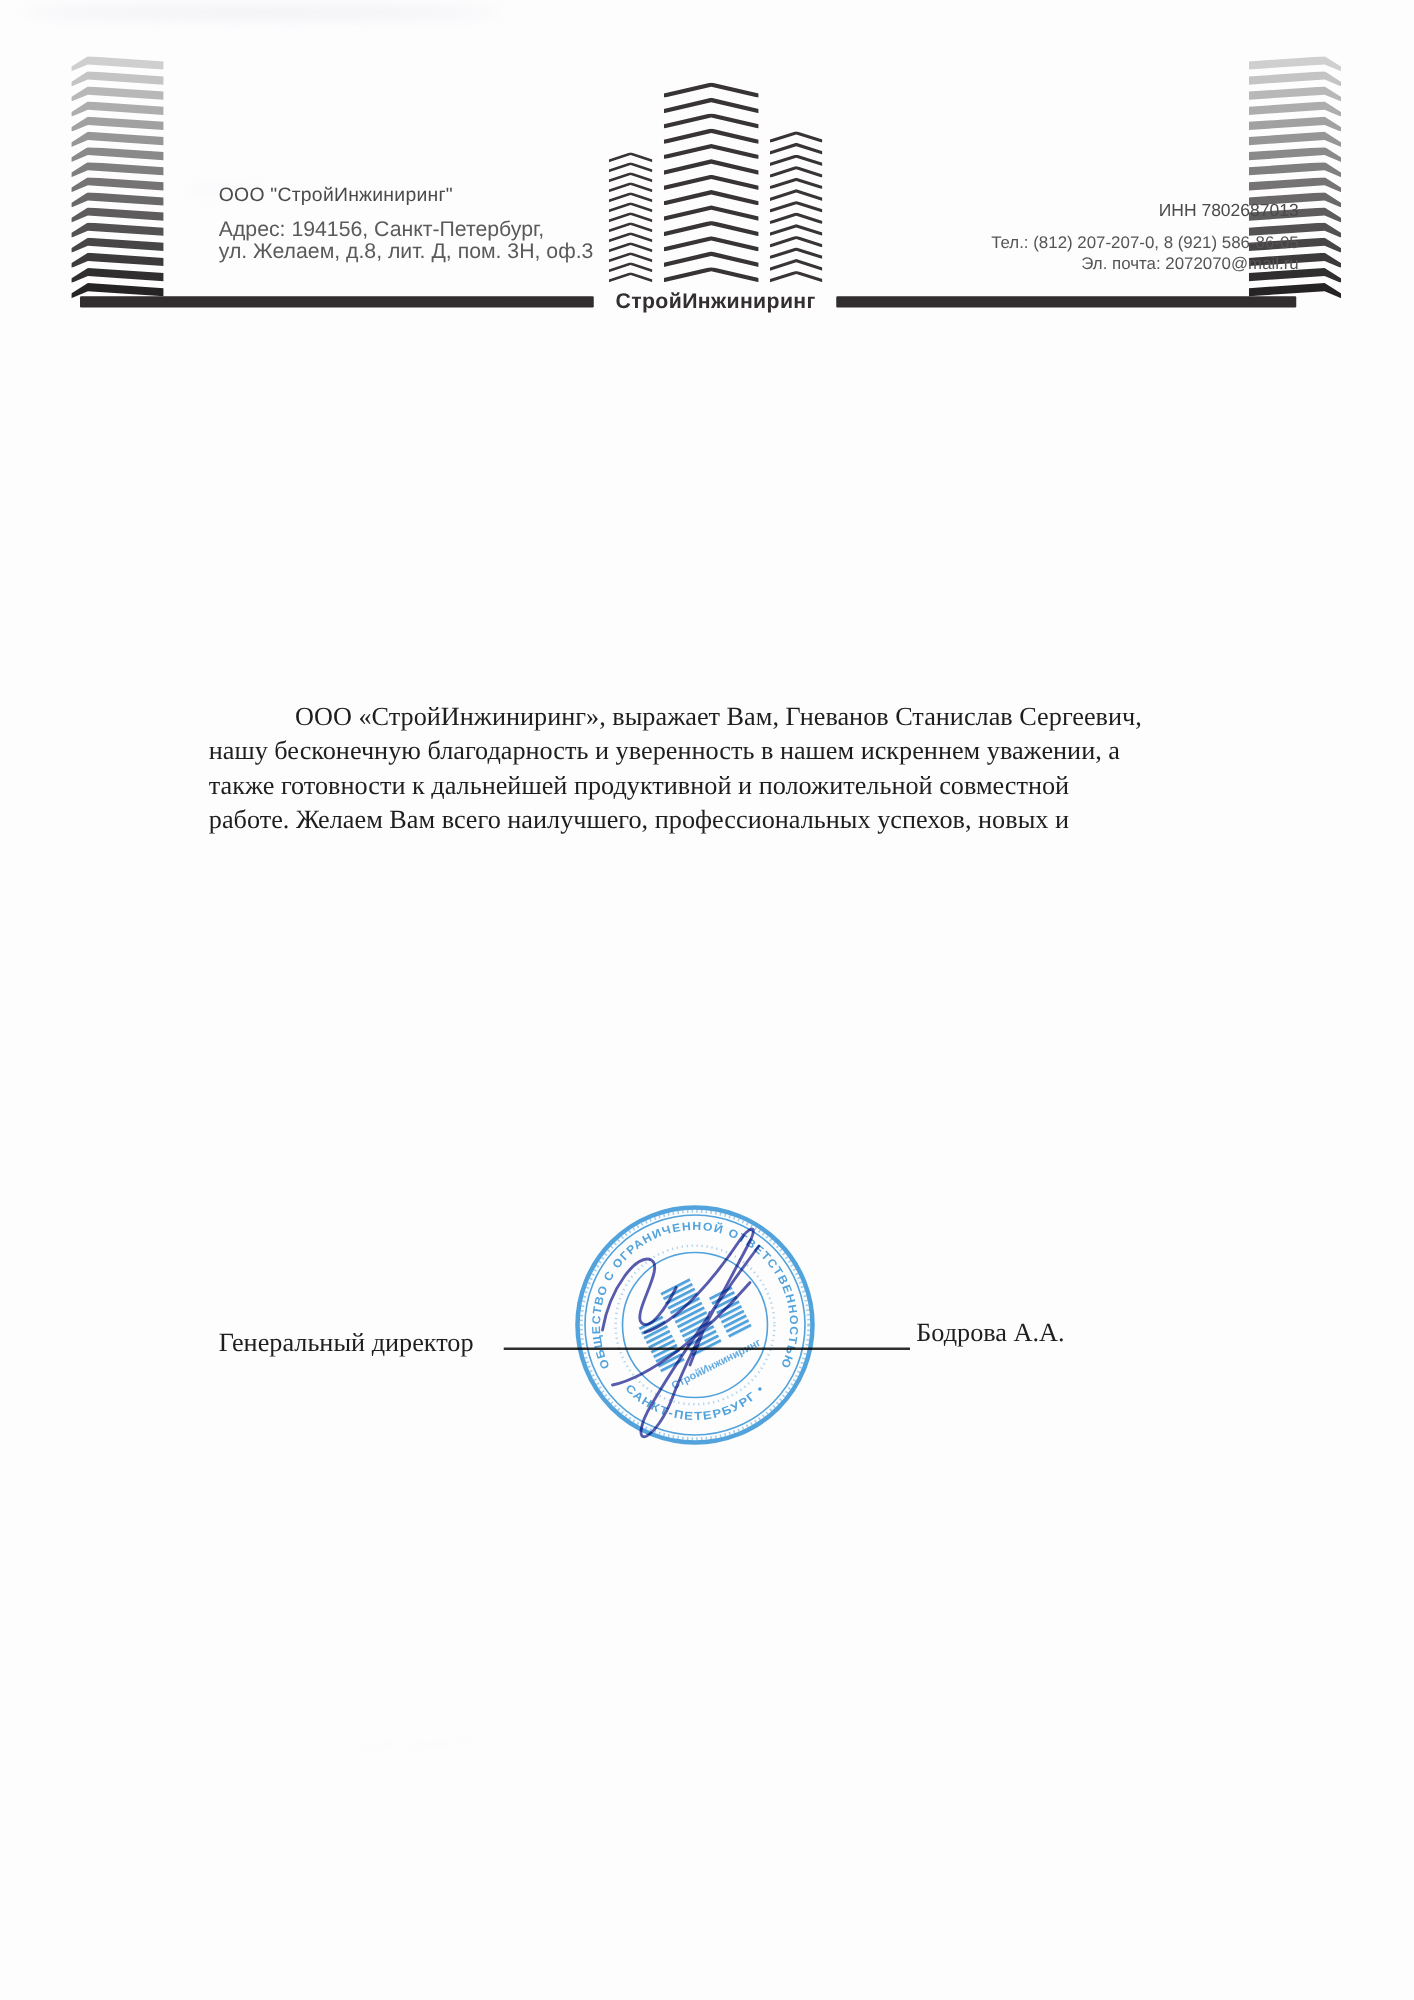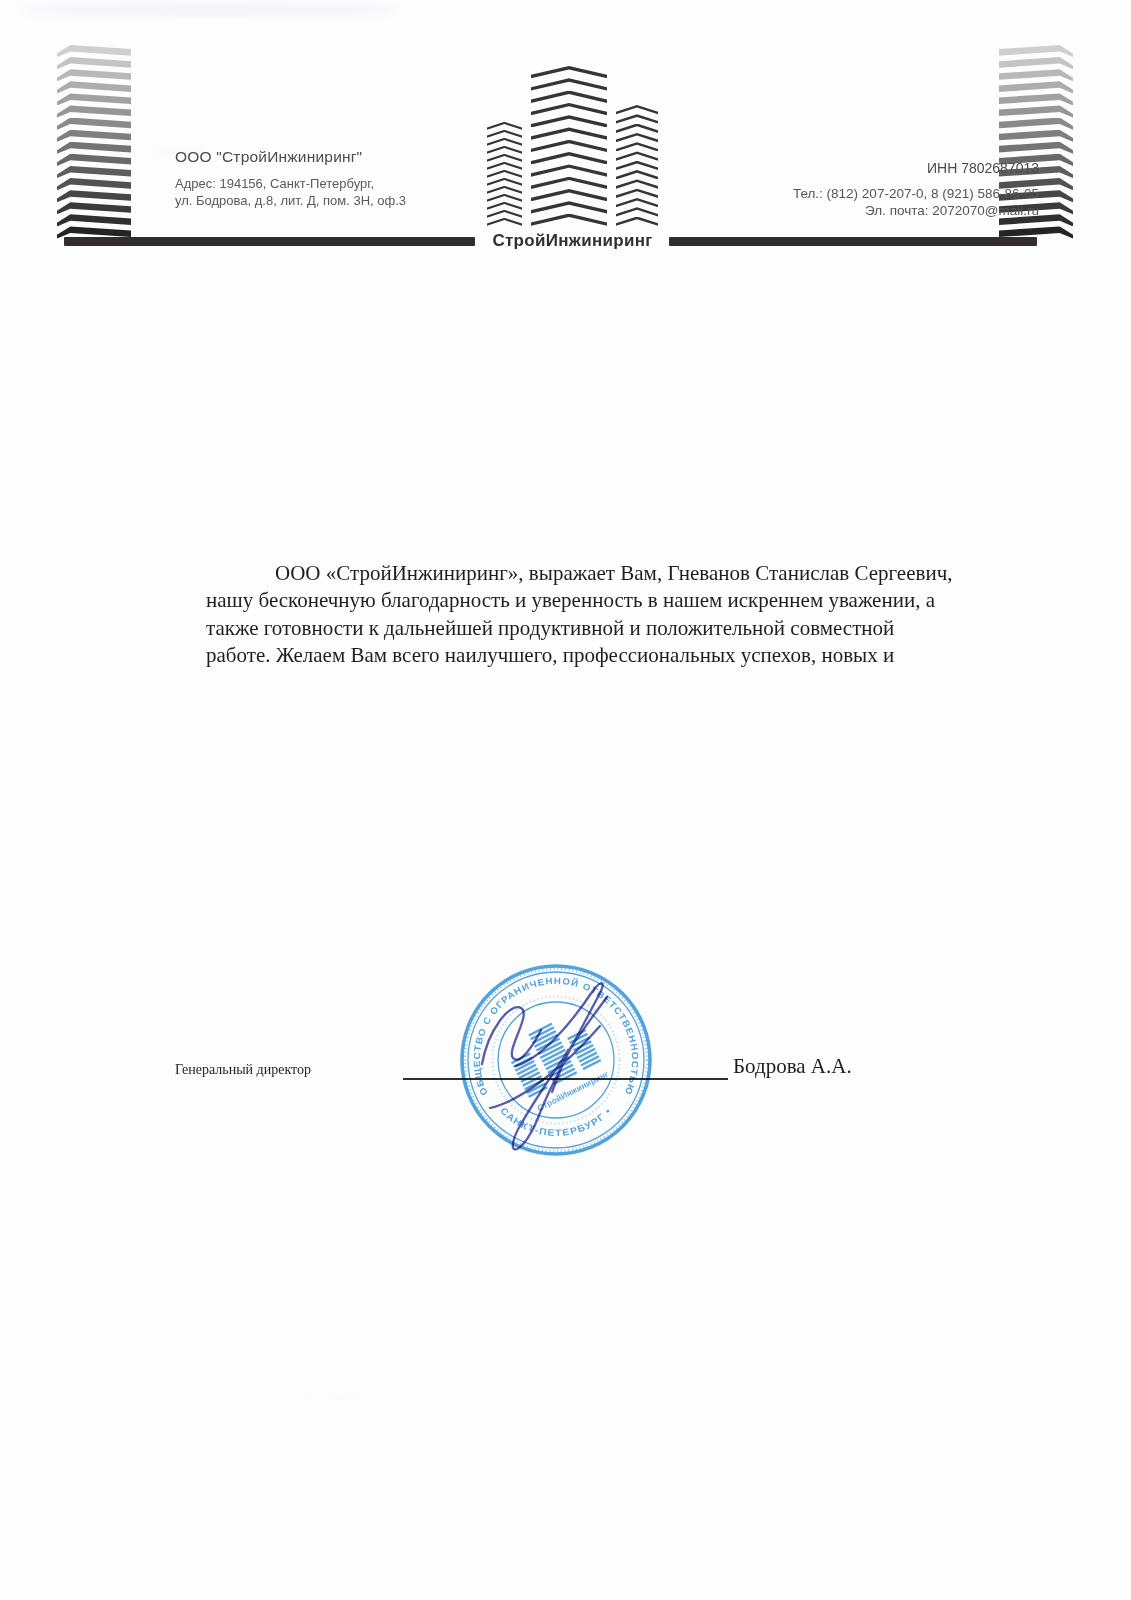--- a/index.html
+++ b/index.html
@@ -16,42 +16,42 @@
 
   
   .bld{position:absolute;display:flex;flex-direction:column;}
   .bld .stripe{width:100%;}
   .clip-left  .stripe{clip-path:polygon(0% 70%,18% 0%,100% 34%,100% 88%,18% 54%,0% 100%);}
   .clip-right .stripe{clip-path:polygon(0% 34%,82% 0%,100% 70%,100% 100%,82% 54%,0% 88%);}
   .clip-center .stripe{clip-path:polygon(0% 72%,50% 0%,100% 72%,100% 100%,50% 28%,0% 100%);}
 
   .hdr-left-text{position:absolute;left:175px;top:148px;color:#4e4e4e;}
   .hdr-company{font-size:15.5px;letter-spacing:.2px;color:#4a4a4a;margin-bottom:9px;}
-  .hdr-addr{font-size:13px;line-height:17px;color:#5a5a5a;}
+  .hdr-addr{font-size:17px;line-height:17px;color:#5a5a5a;}
 
   .hdr-right-text{position:absolute;right:92px;top:160px;text-align:right;color:#4a4a4a;}
   .hdr-inn{font-size:14px;margin-bottom:9px;}
   .hdr-phone,.hdr-mail{font-size:13.5px;line-height:17px;color:#555;}
 
   .logo-buildings{position:absolute;left:487px;top:66px;display:flex;align-items:flex-end;gap:9px;}
   .logo-word{position:absolute;left:470px;top:231px;width:205px;text-align:center;
              font-weight:700;font-size:17px;letter-spacing:.3px;color:#332e2f;}
   .rule{position:absolute;top:237px;height:9px;background:#312c2d;border-radius:1px;}
   .rule-left{left:64px;width:411px;}
   .rule-right{left:669px;width:368px;}
 
   
   .serif{font-family:"Liberation Serif",serif;color:#1e1e1e;}
   .addressee{position:absolute;right:163px;top:351px;text-align:right;
              font-size:21px;line-height:30px;}
   .title{position:absolute;left:0;top:486px;width:100%;text-align:center;font-size:22px;}
-  .body-text{position:absolute;left:167px;top:560px;width:805px;font-size:21px;line-height:27.4px;margin-left:39px;}
+  .body-text{position:absolute;left:167px;top:560px;width:805px;font-size:21px;line-height:27.4px;}
   .body-text .line.indent{text-indent:69px;}
 
-  .sign-role{position:absolute;left:175px;top:1062px;font-size:14px;}
+  .sign-role{position:absolute;left:175px;top:1062px;font-size:21px;}
   .sign-line{position:absolute;left:403px;top:1078px;width:325px;height:2px;background:#2e2e2e;}
   .sign-name{position:absolute;left:733px;top:1054px;font-size:21px;}
 
   .stamp-svg{position:absolute;left:456px;top:960px;mix-blend-mode:multiply;}
   .sig-svg{position:absolute;left:420px;top:930px;mix-blend-mode:multiply;}
 
   .artifact{position:absolute;color:#c9cbd2;opacity:.18;filter:blur(2px);
             font-family:"Liberation Serif",serif;font-size:15px;transform:rotate(-2deg);}
 </style>
 </head>
@@ -98,21 +98,21 @@
         <div class="stripe" style="height: 12.1px; background: rgb(83, 81, 82);"></div>
         <div class="stripe" style="height: 12.1px; background: rgb(72, 69, 70);"></div>
         <div class="stripe" style="height: 12.1px; background: rgb(61, 58, 59);"></div>
         <div class="stripe" style="height: 12.1px; background: rgb(49, 46, 47);"></div>
         <div class="stripe" style="height: 12.1px; background: rgb(38, 35, 36);"></div>
       </div>
 
     <div class="hdr-left-text">
       <div class="hdr-company">ООО "СтройИнжиниринг"</div>
       <div class="hdr-addr">Адрес: 194156, Санкт-Петербург,</div>
-      <div class="hdr-addr">ул. Бодрова, д.8, лит. Д, пом. 3Н, оф.3</div>
+      <div class="hdr-addr">ул. Желаем, д.8, лит. Д, пом. 3Н, оф.3</div>
     </div>
 
     <div class="hdr-right-text">
       <div class="hdr-inn">ИНН 7802687013</div>
       <div class="hdr-phone">Тел.: (812) 207-207-0, 8 (921) 586-86-05</div>
       <div class="hdr-mail">Эл. почта: 2072070@mail.ru</div>
     </div>
 
     <div class="logo-buildings">
       <div class="bld clip-center" style="position:static;width:35px;">

